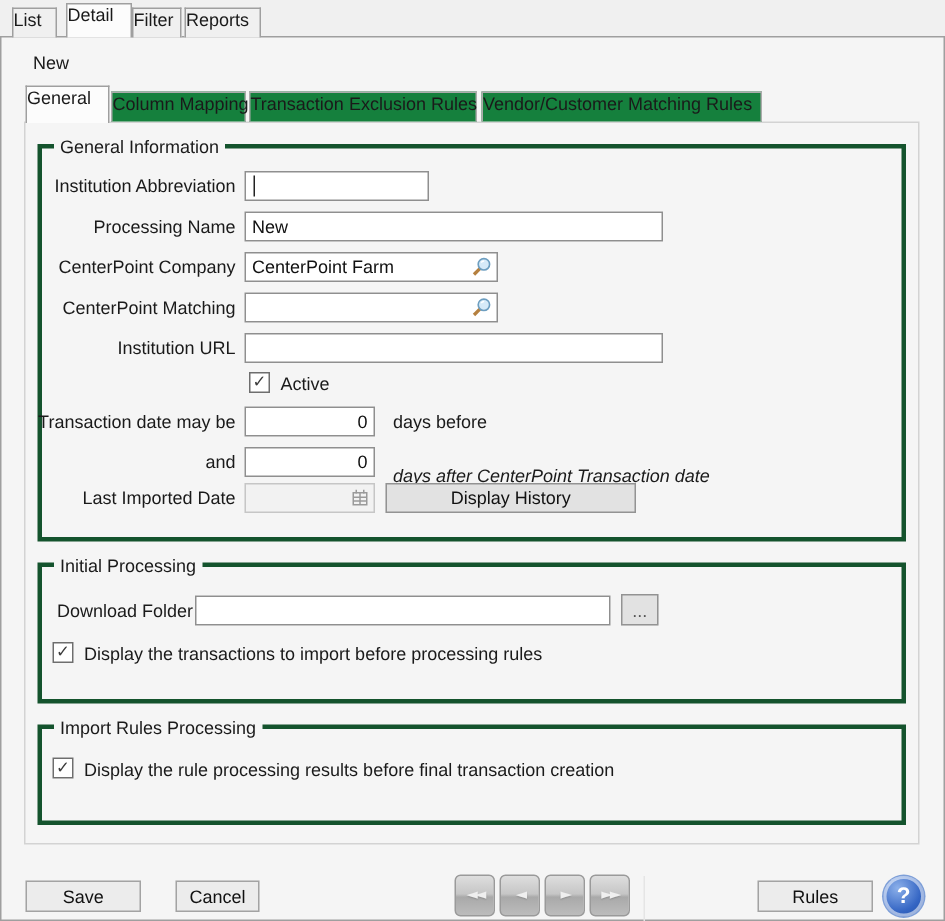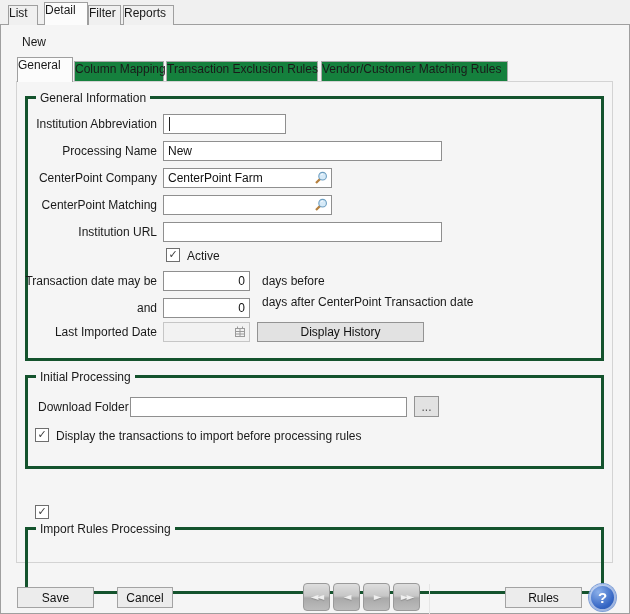--- a/index.html
+++ b/index.html
@@ -104,21 +104,21 @@
 
   <div class="cb" style="left:166px; top:248px;"><span>✓</span></div>
   <div class="lbl" style="left:187px; top:249px;">Active</div>
 
   <div class="lbl r" style="left:20px; top:274px; width:137px;">Transaction date may be</div>
   <input class="txt num" style="left: 163px; top: 271px; width: 87px;" readonly="" value="0">
   <div class="lbl" style="left:262px; top:274px;">days before</div>
 
   <div class="lbl r" style="left:20px; top:301px; width:137px;">and</div>
   <input class="txt num" style="left: 163px; top: 298px; width: 87px;" readonly="" value="0">
-  <div class="lbl" style="left:262px; top:295px;">days after CenterPoint Transaction date</div>
+  <div class="lbl" style="left:262px; top:310px;font-style:italic;">days after CenterPoint Transaction date</div>
 
   <div class="lbl r" style="left:20px; top:325px; width:137px;">Last Imported Date</div>
   <input class="txt disabled" style="left: 163px; top: 322px; width: 87px;" readonly="" value="">
   <span class="fieldicon" style="left:234px; top:326px;">
     <svg width="12" height="12" viewBox="0 0 12 12">
       <g stroke="#9a9a9a" fill="none" stroke-width="1">
         <line x1="3.5" y1="0.5" x2="3.5" y2="3"></line>
           <line x1="8.5" y1="0.5" x2="8.5" y2="3"></line>
         <rect x="1.5" y="2.5" width="9" height="8"></rect>
         <line x1="1.5" y1="5.5" x2="10.5" y2="5.5"></line>
@@ -133,25 +133,26 @@
     <span class="gb-title">Initial Processing</span>
   </div>
 
   <div class="lbl" style="left:38px; top:400px;">Download Folder</div>
   <input class="txt" style="left: 130px; top: 397px; width: 277px;" readonly="" value="">
   <button class="btn gray" style="left:414px; top:396px; width:25px; height:21px; color:#555;">...</button>
 
   <div class="cb" style="left:35px; top:428px;"><span>✓</span></div>
   <div class="lbl" style="left:56px; top:429px;">Display the transactions to import before processing rules</div>
 
-  <div class="groupbox" style="left:25px; top:483px; width:579px; height:67px;margin-top:44px;">
+  <div class="groupbox" style="left:25px; top:483px; width:579px; height:67px;">
     <span class="gb-title">Import Rules Processing</span>
   </div>
 
   <div class="cb" style="left:35px; top:505px;"><span>✓</span></div>
+  <div class="lbl" style="left:56px; top:506px;">Display the rule processing results before final transaction creation</div>
 
   <button class="btn" style="left:17px; top:587px; width:77px; height:21px;">Save</button>
   <button class="btn" style="left:117px; top:587px; width:56px; height:21px;">Cancel</button>
 
   <div class="navbtn" style="left:303px; top:583px;"><span>◄◄</span></div>
   <div class="navbtn" style="left:333px; top:583px;"><span>◄</span></div>
   <div class="navbtn" style="left:363px; top:583px;"><span>►</span></div>
   <div class="navbtn" style="left:393px; top:583px;"><span>►►</span></div>
 
   <div class="divider" style="left:429px; top:584px; height:30px;"></div>

